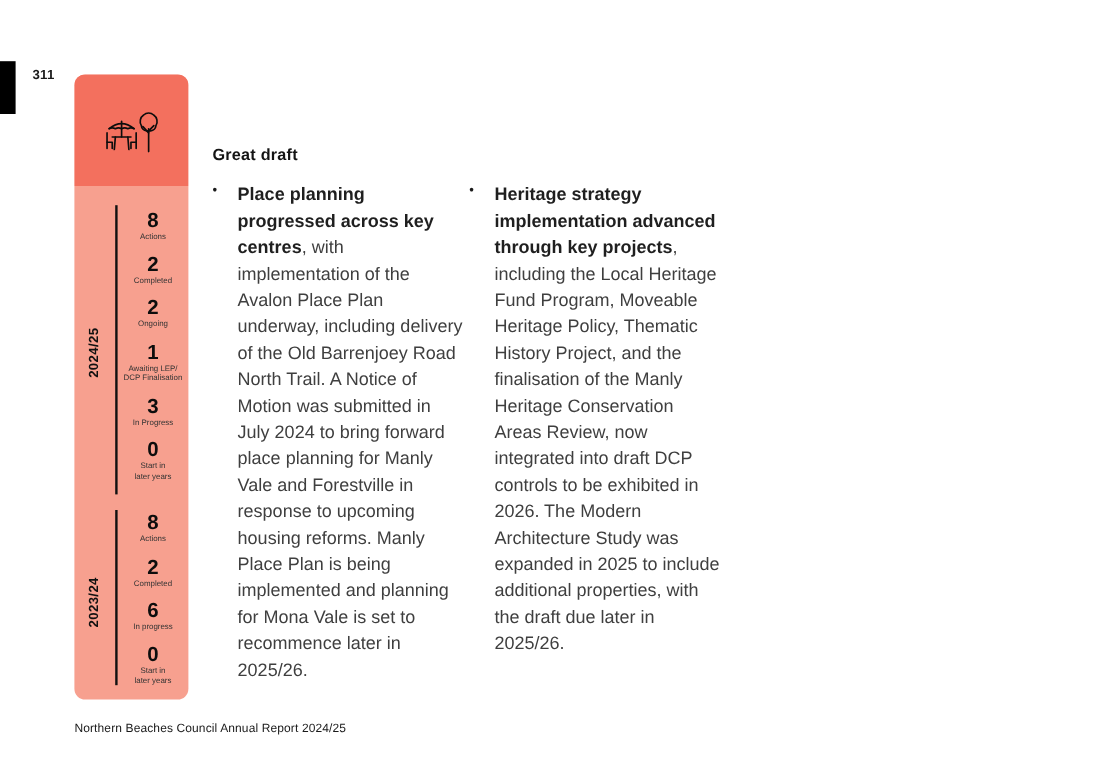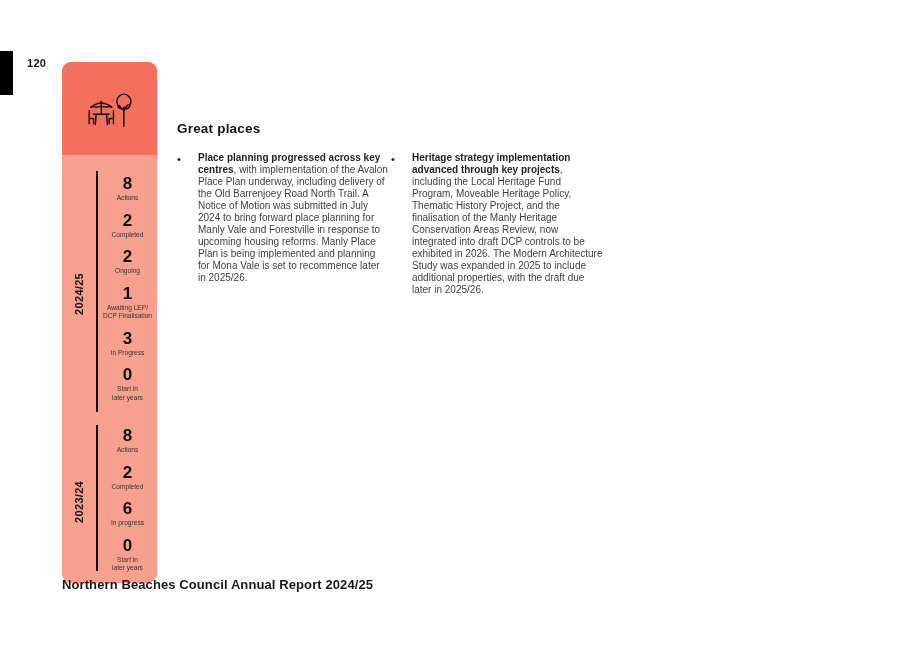--- a/index.html
+++ b/index.html
@@ -87,35 +87,35 @@
   .col-1 { left: 177px; }
   .col-2 { left: 391px; }
   .bullet-item { position: relative; padding-left: 21px; }
   .bullet-item::before {
     content: "\2022";
     position: absolute; left: 0; top: 0;
     font-size: 11px; line-height: 15.2px; color: #1a1a1a;
   }
   .bullet-text {
     margin: 0;
-    font-size: 10px; line-height: 12px; color: #3f3f3f;
+    font-size: 15px; line-height: 22px; color: #3f3f3f;
   }
   .bullet-text strong { color: #1f1f1f; font-weight: 700; }
 
   .footer {
-    position: absolute; left: 62px; top: 577px;
-    font-size: 13px; font-weight: 700; color: #1a1a1a;
+    position: absolute; left: 62px; top: 602px;
+    font-size: 10px; font-weight: 400; color: #1a1a1a;
     letter-spacing: 0.1px;
   }
 </style>
 </head>
 <body>
 
 <div class="bleed-tab"></div>
-<div class="page-number">120</div>
+<div class="page-number">311</div>
 
 <aside class="card">
   <div class="card-header">
     <span>
       <svg width="52" height="42" viewBox="0 0 60 48" fill="none" stroke="#0d0d0d" stroke-width="1.6" stroke-linecap="round" stroke-linejoin="round">
 
         <path d="M46 44 V22"></path>
         <path d="M46 26 L40.5 20"></path>
         <path d="M46 24 L51 19"></path>
         <path d="M39 19 a7.5 7.5 0 0 1 2.2-10.2 a7 7 0 0 1 9.6 0 A7.5 7.5 0 0 1 53 19 a5.4 5.4 0 0 1-5 5 h-4 a5.4 5.4 0 0 1-5-5 Z"></path>
@@ -191,21 +191,21 @@
       </div>
       <div class="stat">
         <div class="stat-value">0</div>
         <div class="stat-label">Start in
 later years</div>
       </div>
     </div>
   </section>
 </aside>
 
-<h1 class="heading" style="margin:0;">Great places</h1>
+<h1 class="heading" style="margin:0;">Great draft</h1>
 
 <div class="bullet-col col-1">
   <div class="bullet-item">
     <p class="bullet-text"><strong>Place planning progressed across key centres</strong><span>, with implementation of the Avalon Place Plan underway, including delivery of the Old Barrenjoey Road North Trail. A Notice of Motion was submitted in July 2024 to bring forward place planning for Manly Vale and Forestville in response to upcoming housing reforms. Manly Place Plan is being implemented and planning for Mona Vale is set to recommence later in 2025/26.</span></p>
   </div>
 </div>
 
 <div class="bullet-col col-2">
   <div class="bullet-item">
     <p class="bullet-text"><strong>Heritage strategy implementation advanced through key projects</strong><span>, including the Local Heritage Fund Program, Moveable Heritage Policy, Thematic History Project, and the finalisation of the Manly Heritage Conservation Areas Review, now integrated into draft DCP controls to be exhibited in 2026. The Modern Architecture Study was expanded in 2025 to include additional properties, with the draft due later in 2025/26.</span></p>

